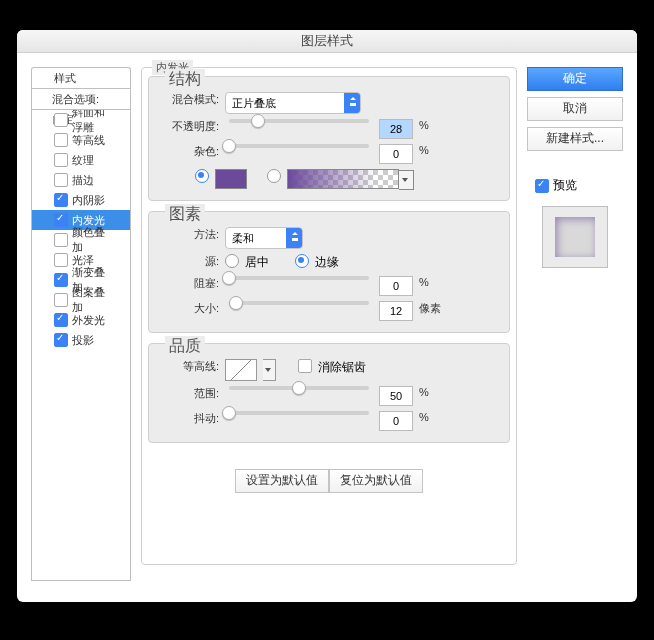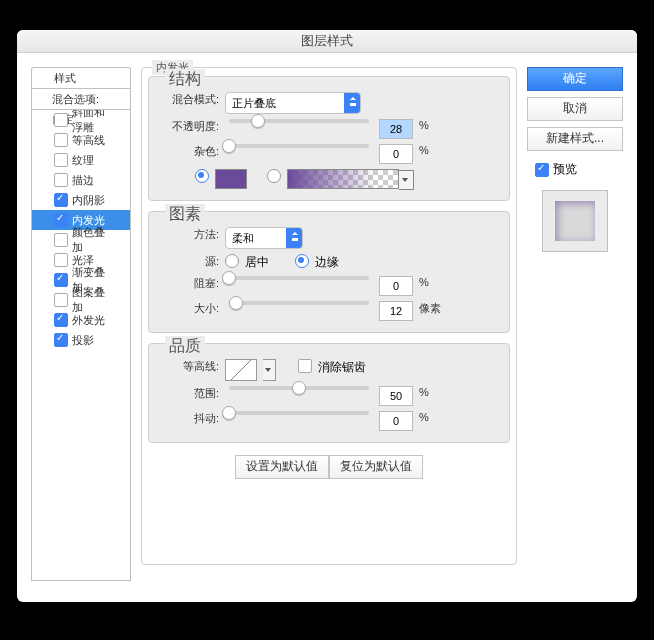--- a/index.html
+++ b/index.html
@@ -39,22 +39,22 @@
 .grad{width:110px;height:18px;border:1px solid #888;background:linear-gradient(to right,#6b4a9a,rgba(107,74,154,0) 80%),repeating-conic-gradient(#ccc 0 25%,#fff 0 50%) 0 0/10px 10px;position:relative}
 .grad .dd{position:absolute;right:-16px;top:0;width:14px;height:18px;border:1px solid #888;border-left:none;background:#f4f4f4}
 .grad .dd::after{content:"";position:absolute;left:3px;top:7px;border-left:3px solid transparent;border-right:3px solid transparent;border-top:4px solid #555}
 .btn{height:22px;border:1px solid #c4c4c4;border-radius:0;background:linear-gradient(#fff,#f1f1f1);font-size:12px;color:#333;text-align:center;line-height:20px;padding:0 10px}
 .btn.primary{background:linear-gradient(#5aa7ff,#2f7ef0);border-color:#2f6fd0;color:#fff}
 .preview-box{width:64px;height:60px;border:1px solid #bfbfbf;background:#ebebeb;margin-top:6px;align-self:center;display:flex;align-items:center;justify-content:center}
 .preview-inner{width:40px;height:40px;background:#d9d9d9;box-shadow:inset 2px 2px 8px rgba(107,74,154,.6)}
 .contour{width:30px;height:20px;border:1px solid #999;background:linear-gradient(135deg,#fff 49%,#888 50%,#fff 51%)}
 .contour-dd{width:12px;height:20px;border:1px solid #999;border-left:none;background:#f4f4f4;position:relative}
 .contour-dd::after{content:"";position:absolute;left:2px;top:8px;border-left:3px solid transparent;border-right:3px solid transparent;border-top:4px solid #555}
-.btm-btns{display:flex;justify-content:center;margin-top:12px}
-.prevrow{display:flex;gap:4px;align-items:center;margin-top:4px;padding-left:8px}
+.btm-btns{display:flex;justify-content:center;margin-top:26px}
+.prevrow{display:flex;gap:4px;align-items:center;margin-top:20px;padding-left:8px}
 </style>
 </head>
 <body>
 
 <div class="window">
   <div class="titlebar"><span>图层样式</span></div>
   <div class="body">
 
     <div class="col-left">
       <div class="styles-header">样式</div>

